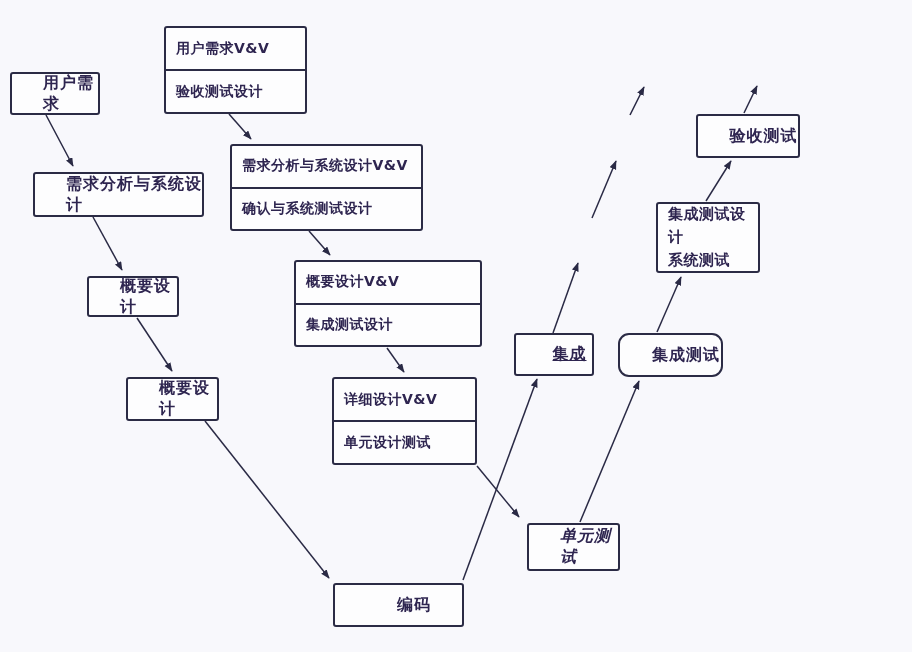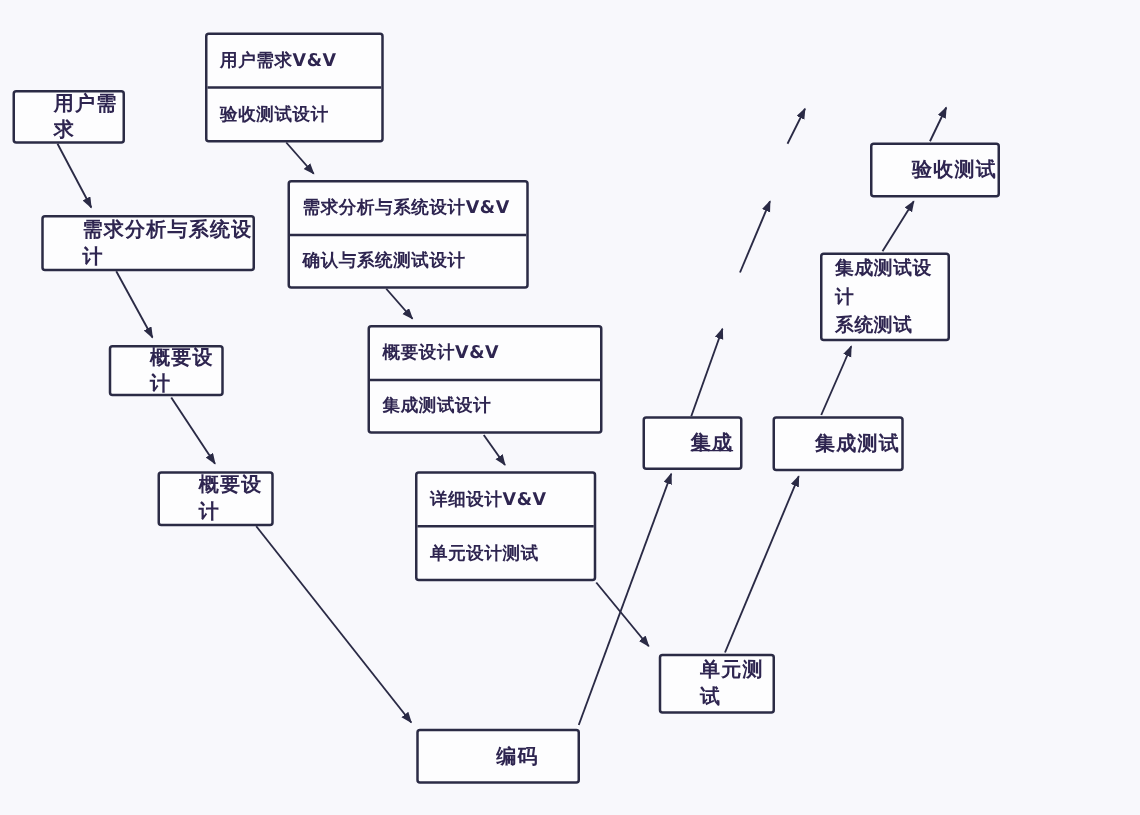--- a/index.html
+++ b/index.html
@@ -90,29 +90,29 @@
 
   <div class="node double" style="left:332px;top:377px;width:145px;height:88px;">
     <div class="cell">详细设计V&amp;V</div>
     <div class="cell">单元设计测试</div>
   </div>
 
   <div class="node single" style="left:333px;top:583px;width:131px;height:44px;">
     <span>编码</span>
   </div>
 
-  <div class="node single" style="left:527px;top:523px;width:93px;height:48px;">
+  <div class="node single" style="left:527px;top:523px;width:93px;height:48px;font-style:italic;">
     <span>单元测试</span>
   </div>
 
   <div class="node single" style="left:514px;top:333px;width:80px;height:43px;text-decoration:underline;">
     <span>集成</span>
   </div>
 
-  <div class="node single" style="left:618px;top:333px;width:105px;height:44px;">
+  <div class="node single" style="left:618px;top:333px;width:105px;height:44px;border-radius:11px;">
     <span>集成测试</span>
   </div>
 
 
   <div class="node multiline" style="left:656px;top:202px;width:104px;height:71px;">
     <div>集成测试设计</div>
     <div>系统测试</div>
   </div>
 
 

